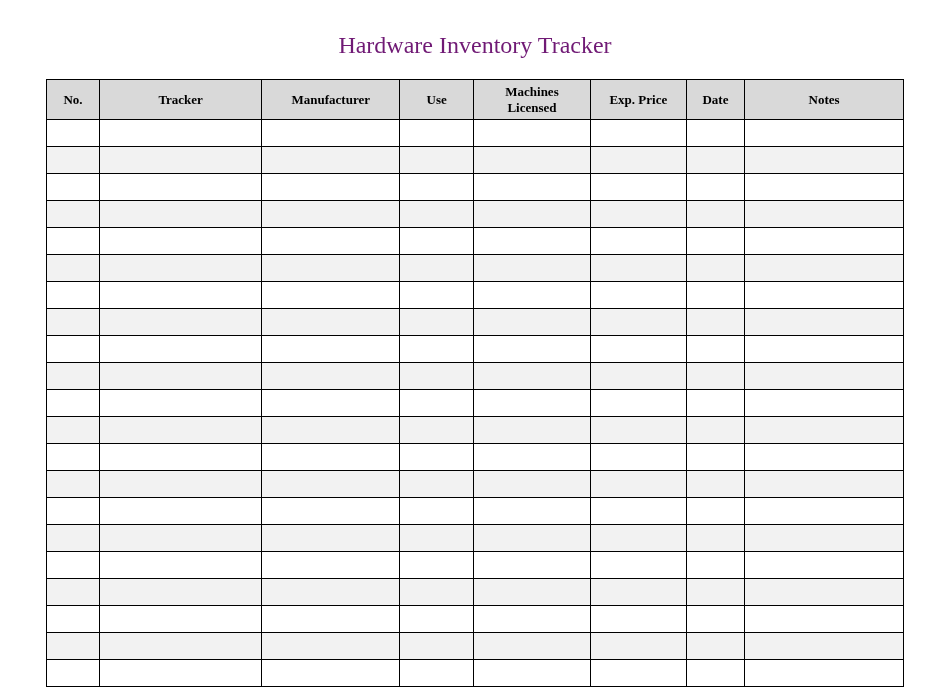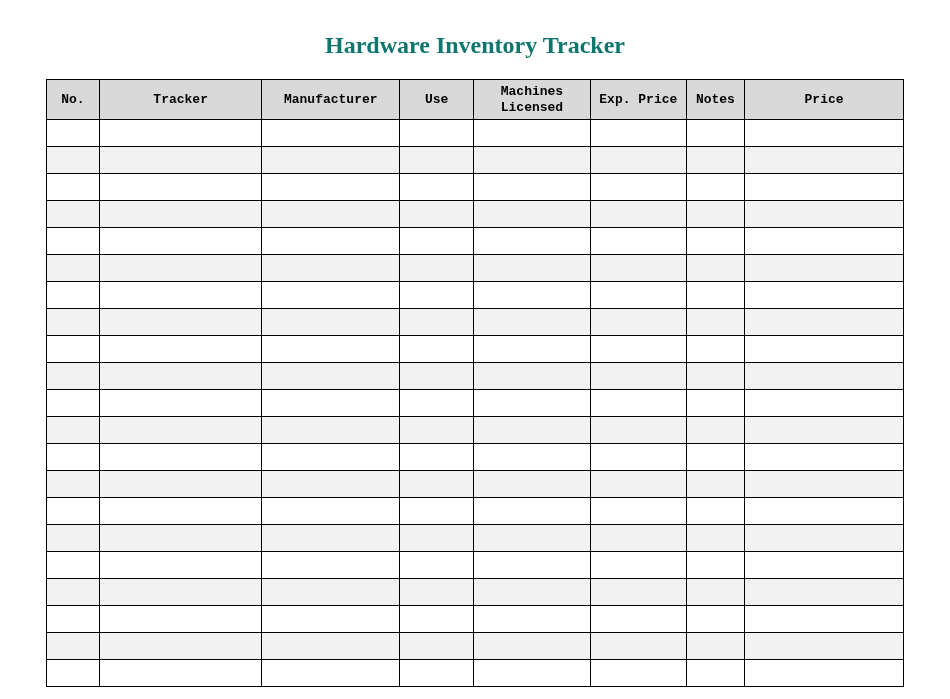--- a/index.html
+++ b/index.html
@@ -10,29 +10,28 @@
     body {
       width: 950px;
       height: 699px;
       background: #ffffff;
       font-family: "Times New Roman", Times, serif;
       padding: 32px 46px;
     }
     .title {
       text-align: center;
       font-size: 24px;
-      font-weight: bold;
+      font-weight: normal;
       margin-bottom: 20px;
-      color: #0f766e;
+      color: #701a75;
     }
     table {
       width: 100%;
       border-collapse: collapse;
       table-layout: fixed;
-      font-family: Liberation Mono, monospace;
     }
     th, td {
       border: 1px solid #000;
       height: 27px;
       text-align: center;
       vertical-align: middle;
     }
     th {
       background: #d9d9d9;
       font-weight: bold;
@@ -73,22 +72,22 @@
     <col class="col-notes">
   </colgroup>
   <thead>
     <tr>
       <th>No.</th>
       <th>Tracker</th>
       <th>Manufacturer</th>
       <th>Use</th>
       <th>Machines<br>Licensed</th>
       <th>Exp. Price</th>
+      <th>Date</th>
       <th>Notes</th>
-      <th>Price</th>
     </tr>
   </thead>
   <tbody id="table-body">
   <tr>
         <td></td>
         <td></td>
         <td></td>
         <td></td>
         <td></td>
         <td></td>

